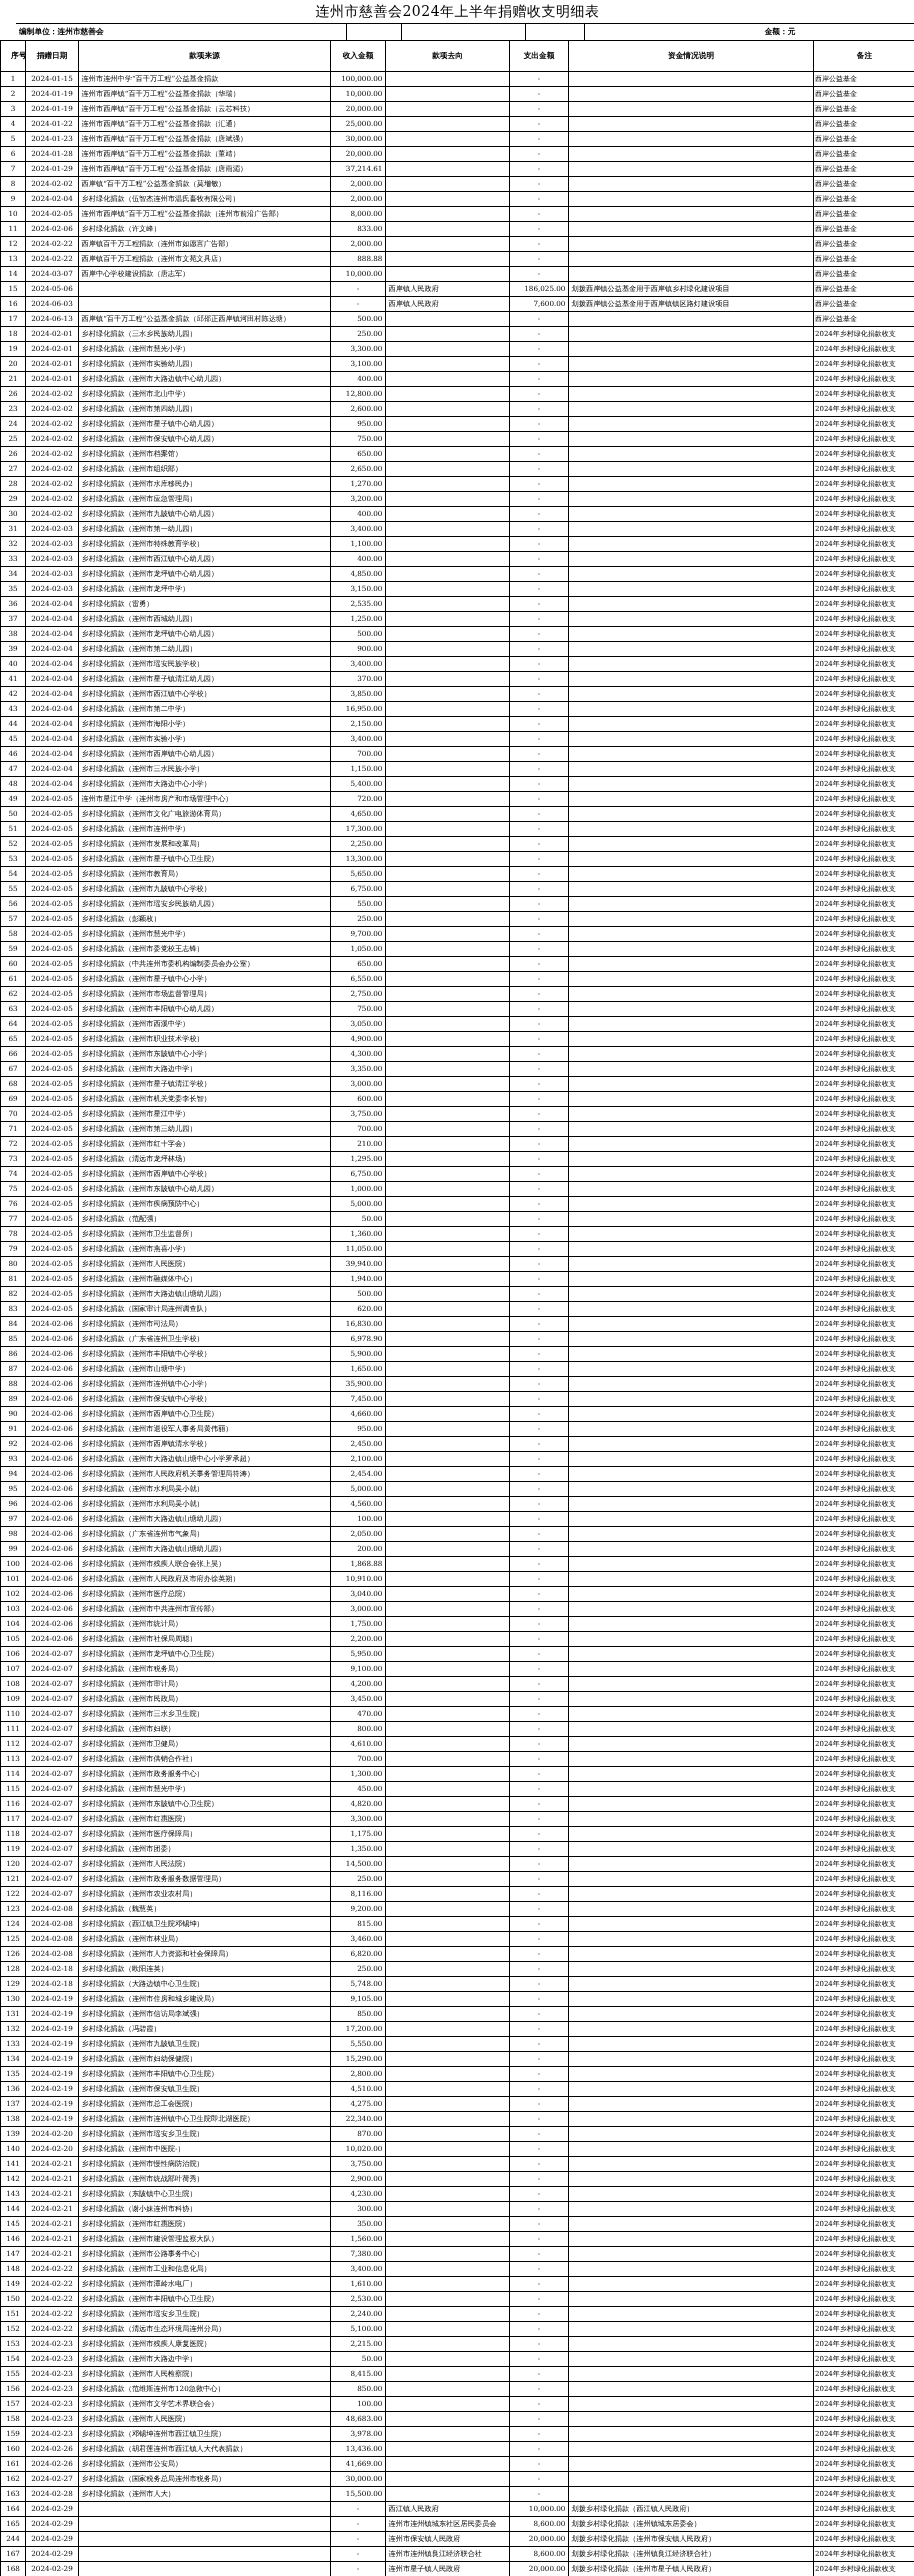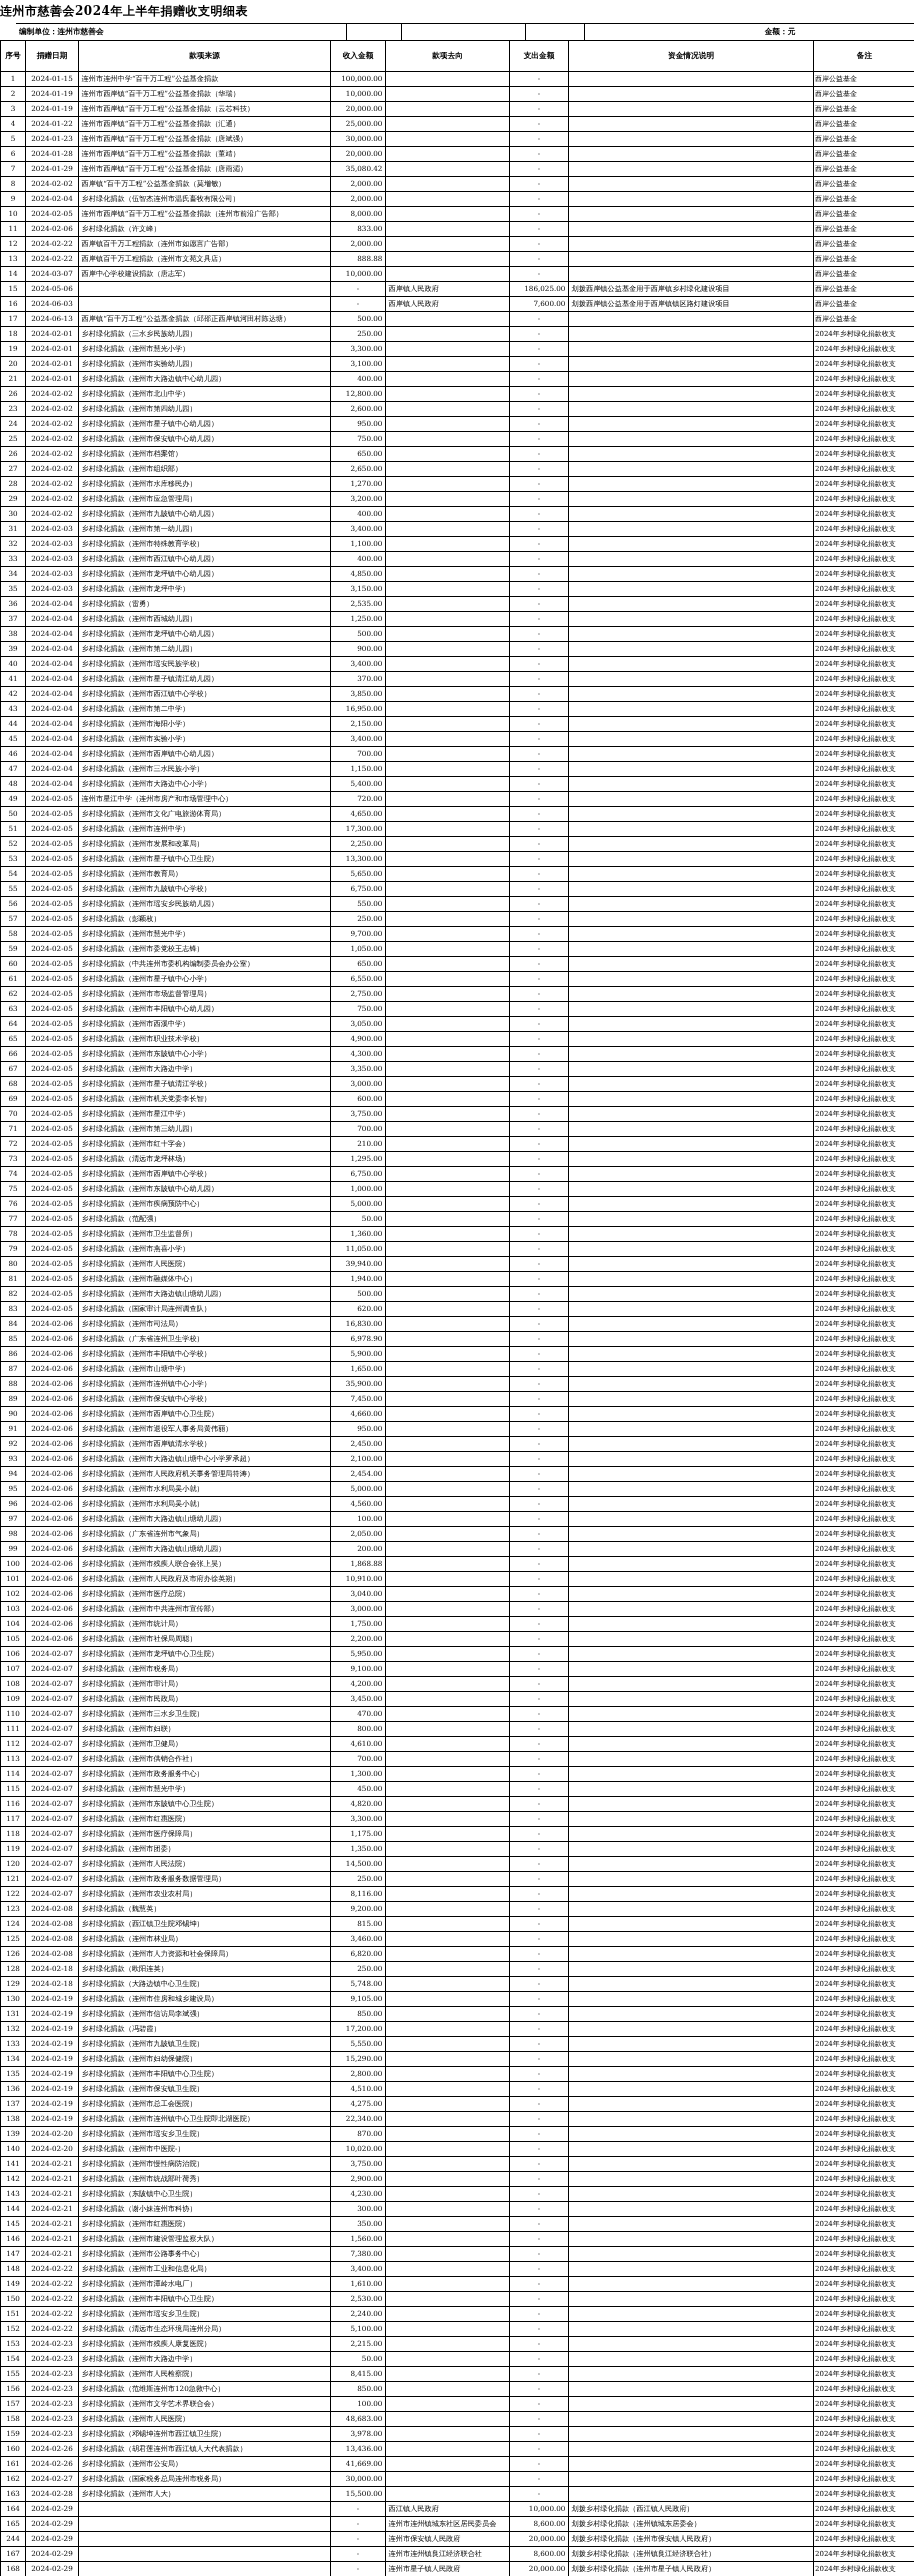--- a/index.html
+++ b/index.html
@@ -1,26 +1,26 @@
 <!DOCTYPE html>
 <html style="font-size:8.2px"><head>
 <meta charset="utf-8">
 <style>
   html,body{margin:0;padding:0;background:#ffffff;}
   body{width:915px;font-family:"DejaVu Serif","Liberation Serif",serif;color:#000;}
   .page{width:915px;}
-  .title{height:23px;line-height:23px;text-align:left;font-size:12px;font-weight:bold;letter-spacing:0.5px;}
+  .title{height:23px;line-height:23px;text-align:center;font-size:14px;font-weight:normal;letter-spacing:0.5px;}
   .meta-row{position:relative;height:15.5px;border-top:0.5px solid #000;font-size:7.7px;font-weight:bold;margin-left:16px;}
   .meta-left{position:absolute;left:3.1px;top:0;height:15.5px;line-height:15.5px;}
   .meta-right{position:absolute;left:568px;width:392px;top:0;height:15.5px;line-height:15.5px;text-align:center;}
   .vline{position:absolute;top:0;width:0.5px;height:15.5px;background:#000;}
   .v1{left:330px}.v2{left:385px}.v3{left:509px}.v4{left:568px}
   table{border-collapse:collapse;table-layout:fixed;width:915px;border:1px solid #000;}
   th,td{border:0.5px solid #000;overflow:hidden;white-space:nowrap;}
-  thead th{height:30px;font-size:7.7px;font-weight:bold;text-align:center;vertical-align:middle;padding:0 4px;}
+  thead th{height:30px;font-size:7.7px;font-weight:bold;text-align:center;vertical-align:middle;padding:0 10px;}
   tbody td{height:14px;font-size:7.2px;padding:0 2.6px;vertical-align:middle;}
   .c-index,.c-date{text-align:center;}
   .c-source,.c-destination,.c-note,.c-remark{text-align:left;}
   .c-income,.c-expense{text-align:right;}
   td.dash{text-align:center;}
   .c-remark{font-size:7px;padding:0 1px;}
 </style>
 </head>
 <body>
 
@@ -115,21 +115,21 @@
           <td class="c-income">20,000.00</td>
           <td class="c-destination"></td>
           <td class="c-expense dash">-</td>
           <td class="c-note"></td>
           <td class="c-remark">西岸公益基金</td>
         </tr>
         <tr>
           <td class="c-index">7</td>
           <td class="c-date">2024-01-29</td>
           <td class="c-source">连州市西岸镇“百千万工程”公益基金捐款（唐雨湄）</td>
-          <td class="c-income">35,080.42</td>
+          <td class="c-income">37,214.61</td>
           <td class="c-destination"></td>
           <td class="c-expense dash">-</td>
           <td class="c-note"></td>
           <td class="c-remark">西岸公益基金</td>
         </tr>
         <tr>
           <td class="c-index">8</td>
           <td class="c-date">2024-02-02</td>
           <td class="c-source">西岸镇“百千万工程”公益基金捐款（莫增敏）</td>
           <td class="c-income">2,000.00</td>

